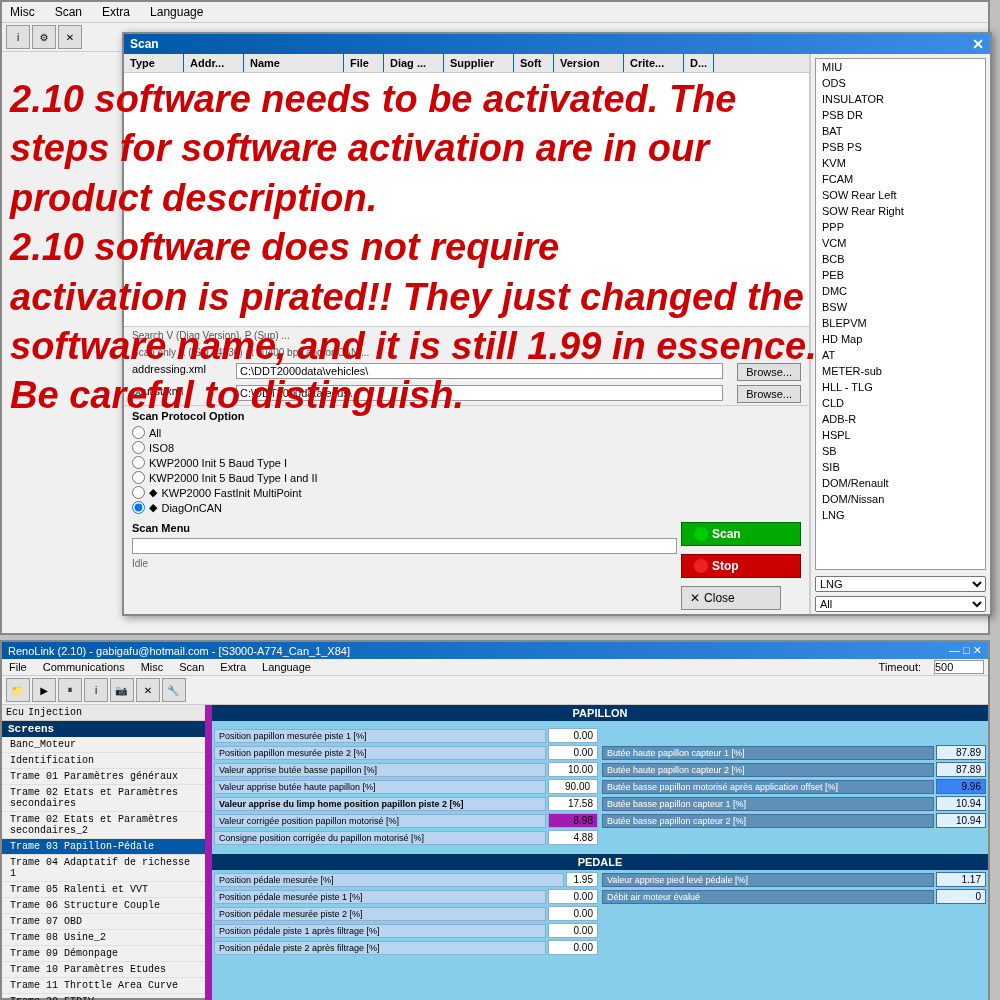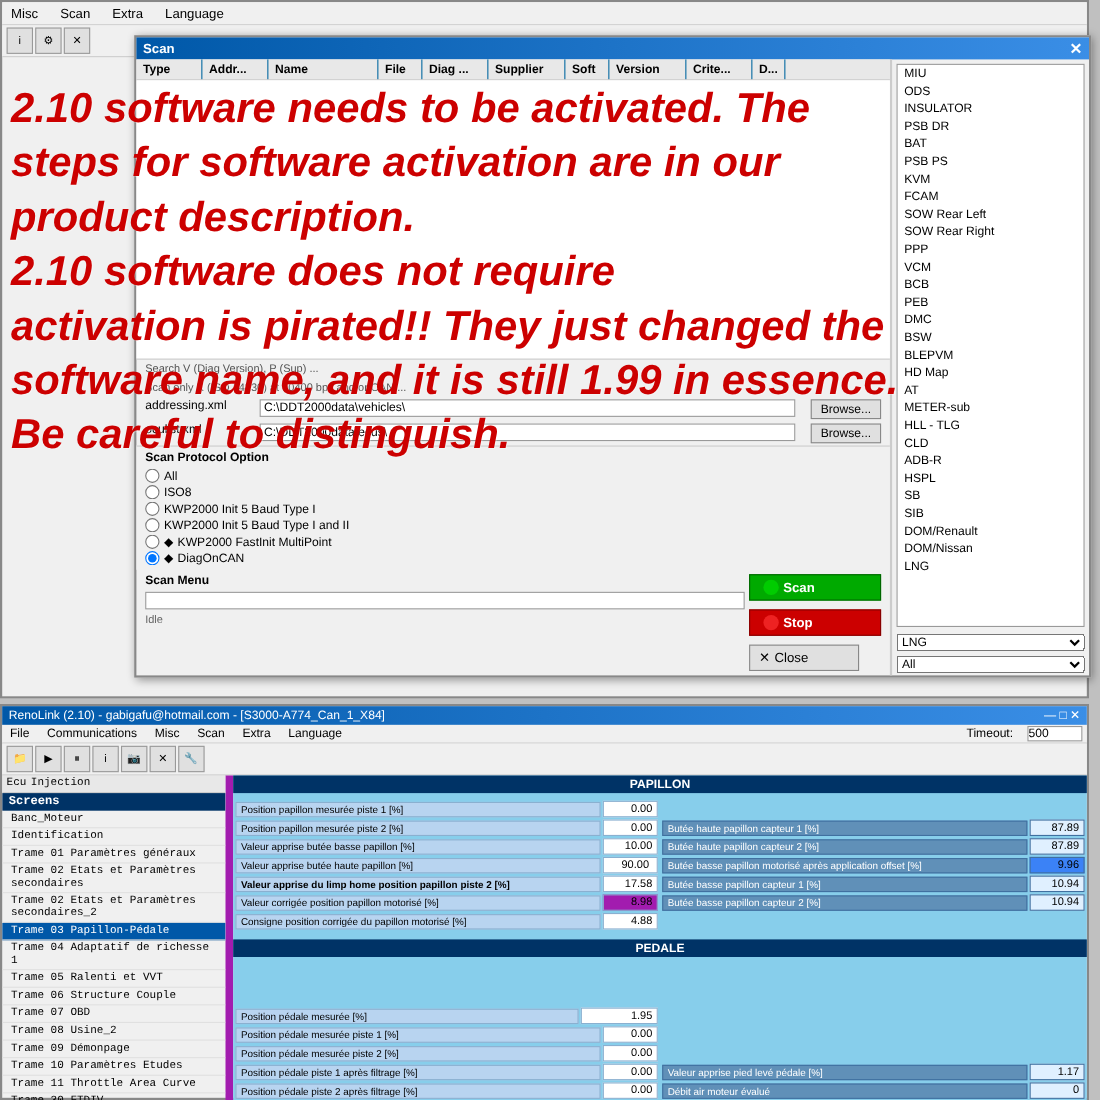--- a/index.html
+++ b/index.html
@@ -636,25 +636,25 @@
     <div style="background:#6090b8;color:white;padding:1px 4px;flex:1;border:1px solid #4070a0;font-size:9px;">Butée basse papillon capteur 1 [%]</div>
     <div style="background:#e0f0ff;padding:1px 4px;width:50px;border:1px solid #4070a0;font-size:10px;text-align:right;">10.94</div>
   </div>
             <div style="display: flex; align-items: center; gap: 2px;">
     <div style="background:#6090b8;color:white;padding:1px 4px;flex:1;border:1px solid #4070a0;font-size:9px;">Butée basse papillon capteur 2 [%]</div>
     <div style="background:#e0f0ff;padding:1px 4px;width:50px;border:1px solid #4070a0;font-size:10px;text-align:right;">10.94</div>
   </div>
           </div>
       </div>
       <div class="reno-main-header" style="margin-top:2px;">PEDALE</div>
-      <div style="display:flex; flex:1; padding:2px; gap:4px; overflow:hidden;align-items:flex-end;">
+      <div style="display:flex; flex:1; padding:2px; gap:4px; overflow:hidden;">
         <div style="flex:1; display:flex; flex-direction:column; gap:2px;" id="pedale-left-col">
             <div style="display: flex; align-items: center; gap: 2px;">
     <div style="background:#b8d4f0;padding:1px 4px;flex:1;border:1px solid #8ab0d0;font-size:9px;">Position pédale mesurée [%]</div>
-    <div style="background:white;padding:1px 4px;width:70px;border:1px solid #8ab0d0;font-size:10px;text-align:right;">1.95</div>
+    <div style="background:white;padding:1px 4px;width:32px;border:1px solid #8ab0d0;font-size:10px;text-align:right;">1.95</div>
   </div>
             <div style="display: flex; align-items: center; gap: 2px;">
     <div style="background:#b8d4f0;padding:1px 4px;flex:1;border:1px solid #8ab0d0;font-size:9px;">Position pédale mesurée piste 1 [%]</div>
     <div style="background:white;padding:1px 4px;width:50px;border:1px solid #8ab0d0;font-size:10px;text-align:right;">0.00</div>
   </div>
             <div style="display: flex; align-items: center; gap: 2px;">
     <div style="background:#b8d4f0;padding:1px 4px;flex:1;border:1px solid #8ab0d0;font-size:9px;">Position pédale mesurée piste 2 [%]</div>
     <div style="background:white;padding:1px 4px;width:50px;border:1px solid #8ab0d0;font-size:10px;text-align:right;">0.00</div>
   </div>
             <div style="display: flex; align-items: center; gap: 2px;">

